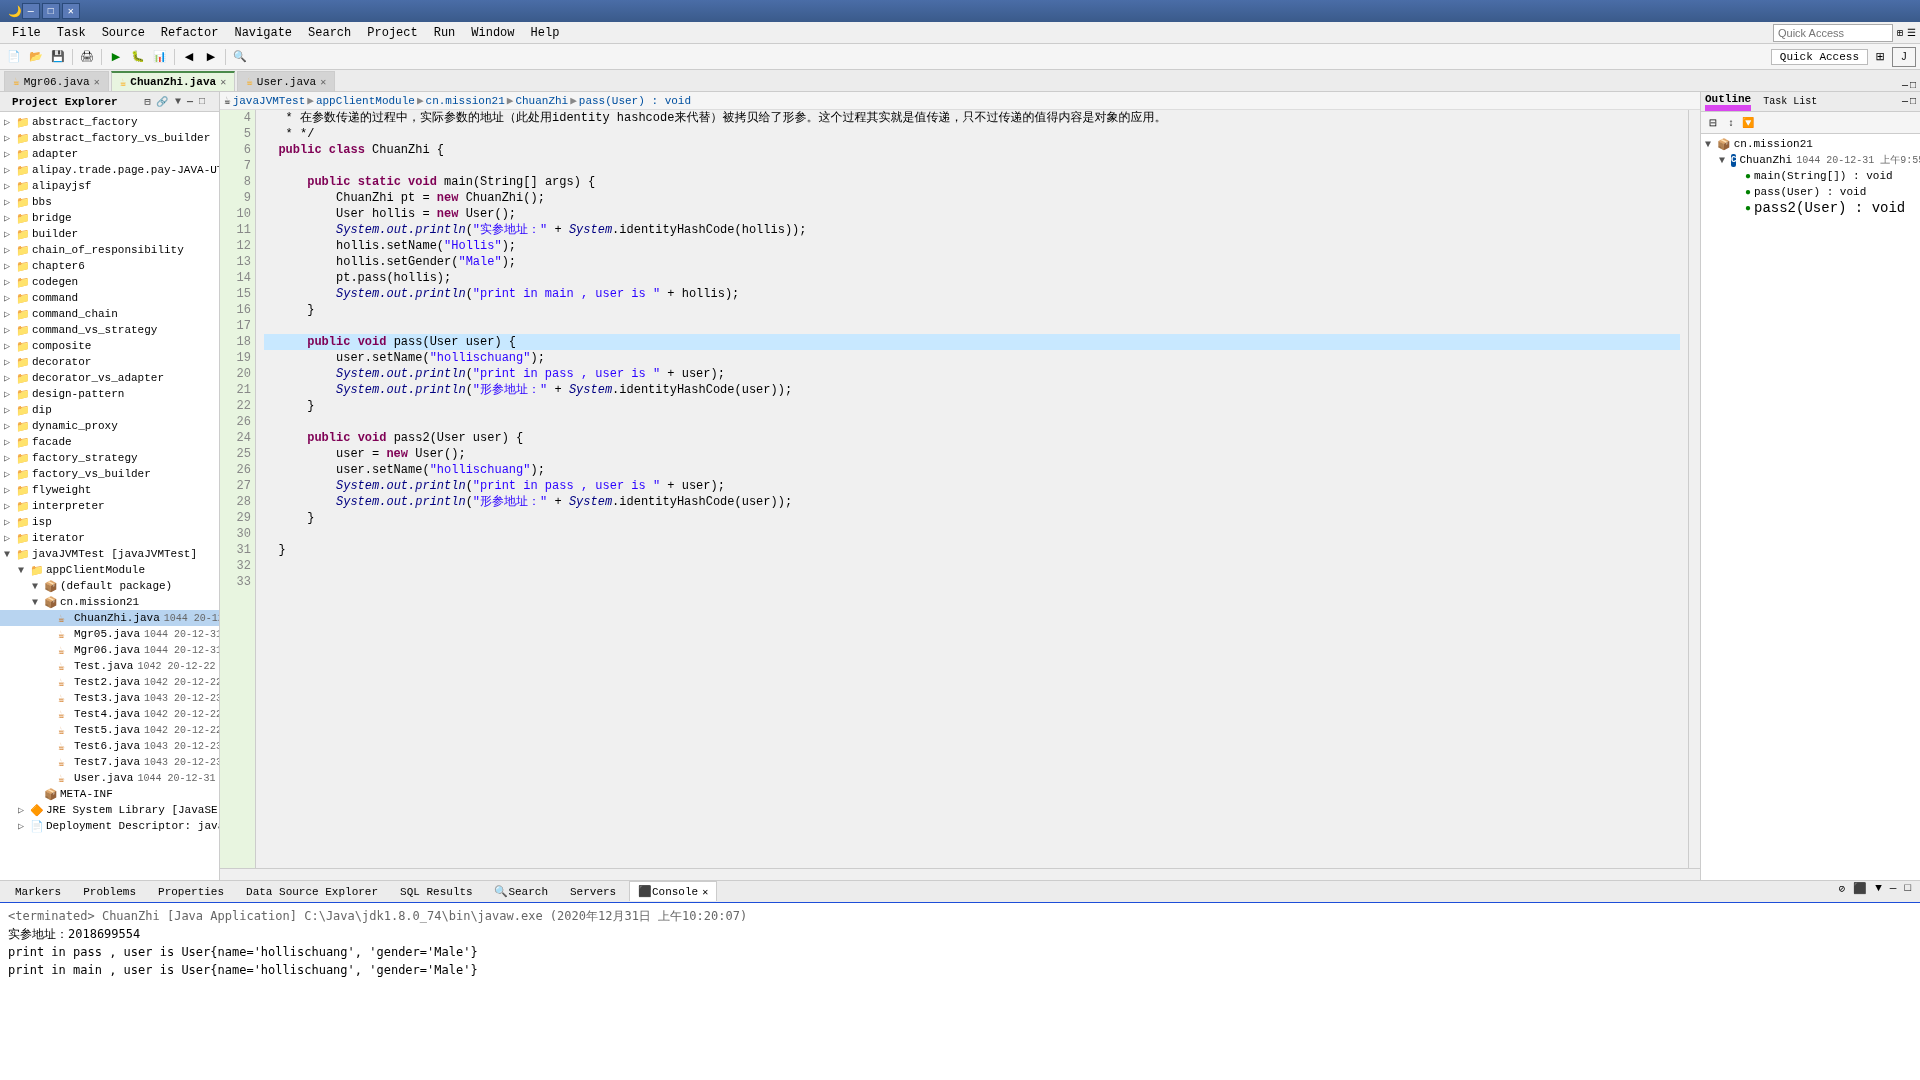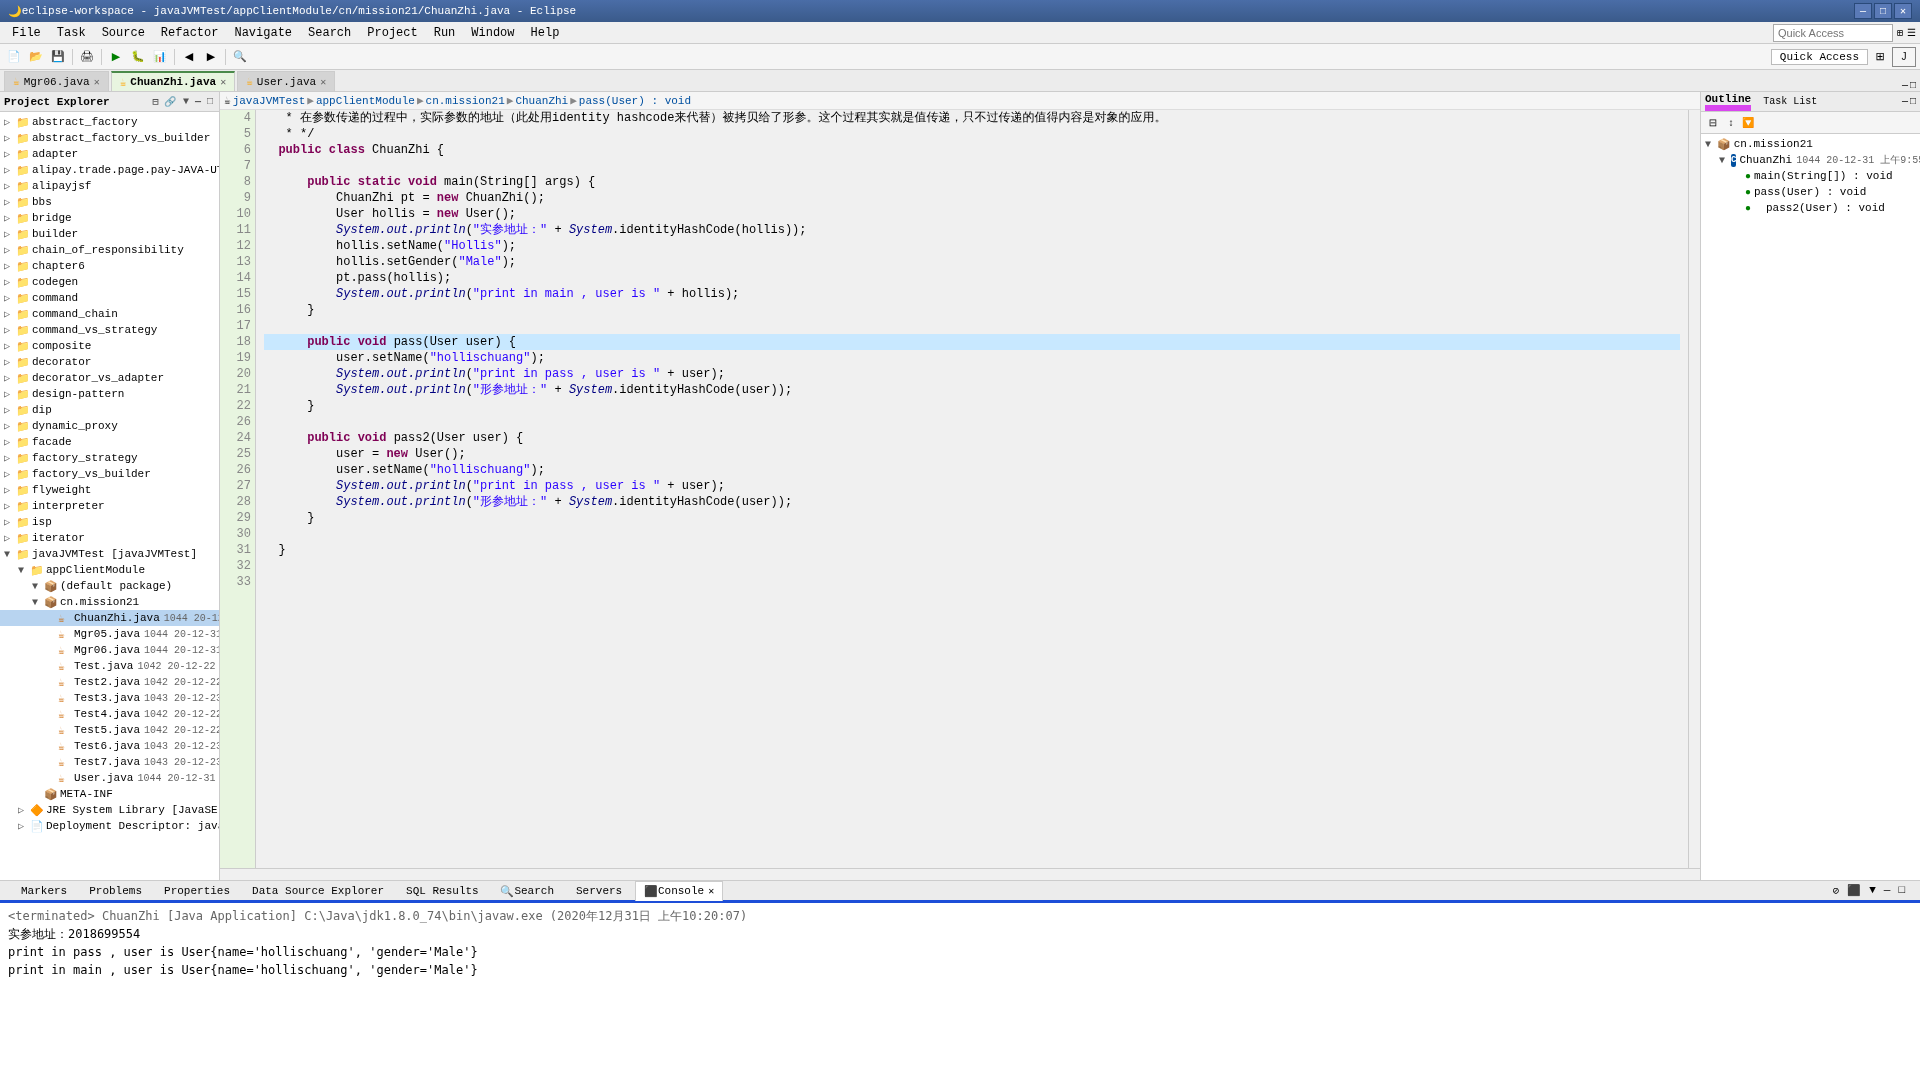--- a/index.html
+++ b/index.html
@@ -116,21 +116,21 @@
       display: flex;
       flex-direction: column;
       overflow: hidden;
     }
     .panel-header {
       height: 20px;
       background: #ececec;
       border-bottom: 1px solid #ccc;
       display: flex;
       align-items: center;
-      padding: 0 4px;
+      padding: 0 12px;
       font-size: 11px;
       font-weight: bold;
       justify-content: space-between;
     }
     .panel-header-btns { display: flex; gap: 2px; }
     .panel-header-btn { font-size: 10px; cursor: pointer; color: #555; padding: 1px 2px; }
 
     .tree-area {
       flex: 1;
       overflow-y: auto;
@@ -223,24 +223,24 @@
     .bottom-panel {
       height: 200px;
       background: white;
       border-top: 1px solid #ccc;
       display: flex;
       flex-direction: column;
     }
     .bottom-tabs {
       height: 22px;
       background: #ececec;
-      border-bottom: 3px solid #1d4ed8;
-      display: flex;
-      align-items: center;
-      padding: 0 12px;
+      border-bottom: 1px solid #1d4ed8;
+      display: flex;
+      align-items: flex-start;
+      padding: 0 6px;
       gap: 4px;
     }
     .bottom-tab {
       height: 20px;
       padding: 0 8px;
       border: 1px solid transparent;
       border-bottom: none;
       background: transparent;
       display: flex;
       align-items: center;
@@ -276,21 +276,20 @@
       width: 12px;
       background: #f0f0f0;
       border-left: 1px solid #ccc;
     }
   </style>
 </head>
 <body>
 
 <div class="title-bar">
   <span class="title-bar-icon">🌙 </span>
-  <span class="title-bar-text">eclipse-workspace - javaJVMTest/appClientModule/cn/mission21/ChuanZhi.java - Eclipse</span>
   <div class="title-bar-buttons">
     <div class="title-btn">—</div>
     <div class="title-btn">□</div>
     <div class="title-btn">✕</div>
   </div>
 </div>
 
 <div class="menu-bar">
   <span class="menu-item">File</span>
   <span class="menu-item">Task</span>
@@ -693,21 +692,21 @@
             <span style="margin-left:3px;font-size:11px;">main(String[]) : void</span>
           </div>
           <div class="tree-item" style="padding-left: 32px;">
             <span class="tree-arrow"> </span>
             <span style="color:green;font-size:10px;">●</span>
             <span style="margin-left:3px;font-size:11px;">pass(User) : void</span>
           </div>
           <div class="tree-item" style="padding-left: 32px;">
             <span class="tree-arrow"> </span>
             <span style="color:green;font-size:10px;">●</span>
-            <span style="margin-left:15px;font-size:11px;">pass2(User) : void</span>
+            <span style="margin-left:3px;font-size:14px;">pass2(User) : void</span>
           </div>
         </div>
     </div>
   </div>
 
   <div class="bottom-panel">
     <div class="bottom-tabs">
       <div class="bottom-tab">
         <span>Markers</span>
       </div>

